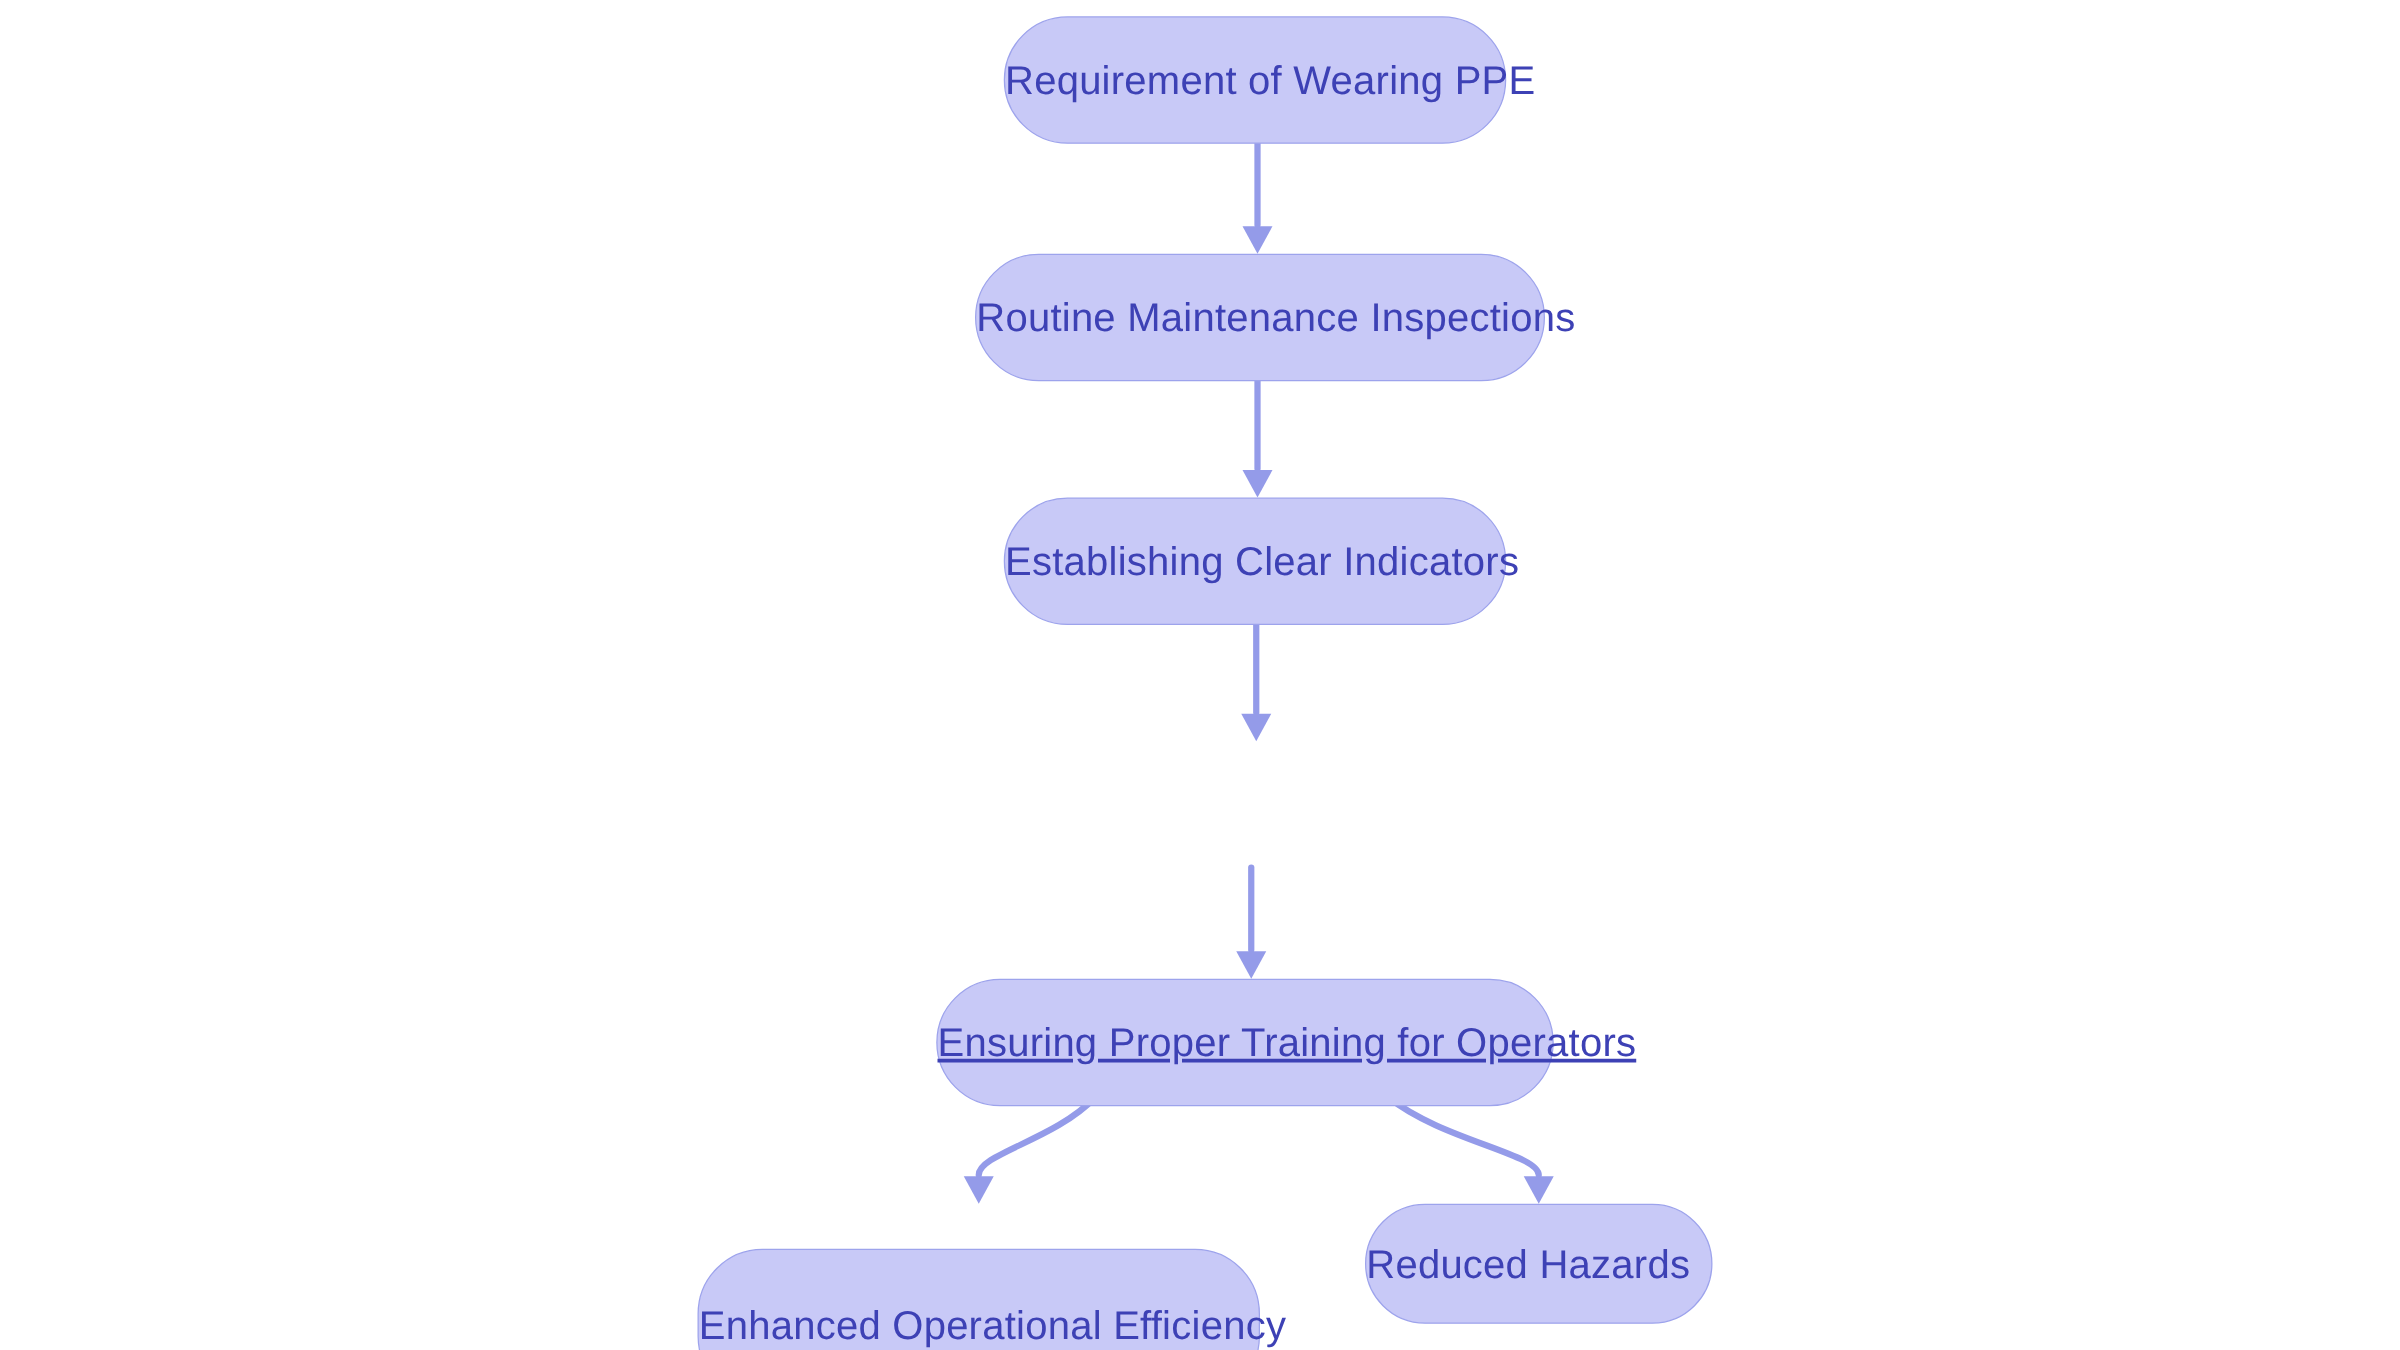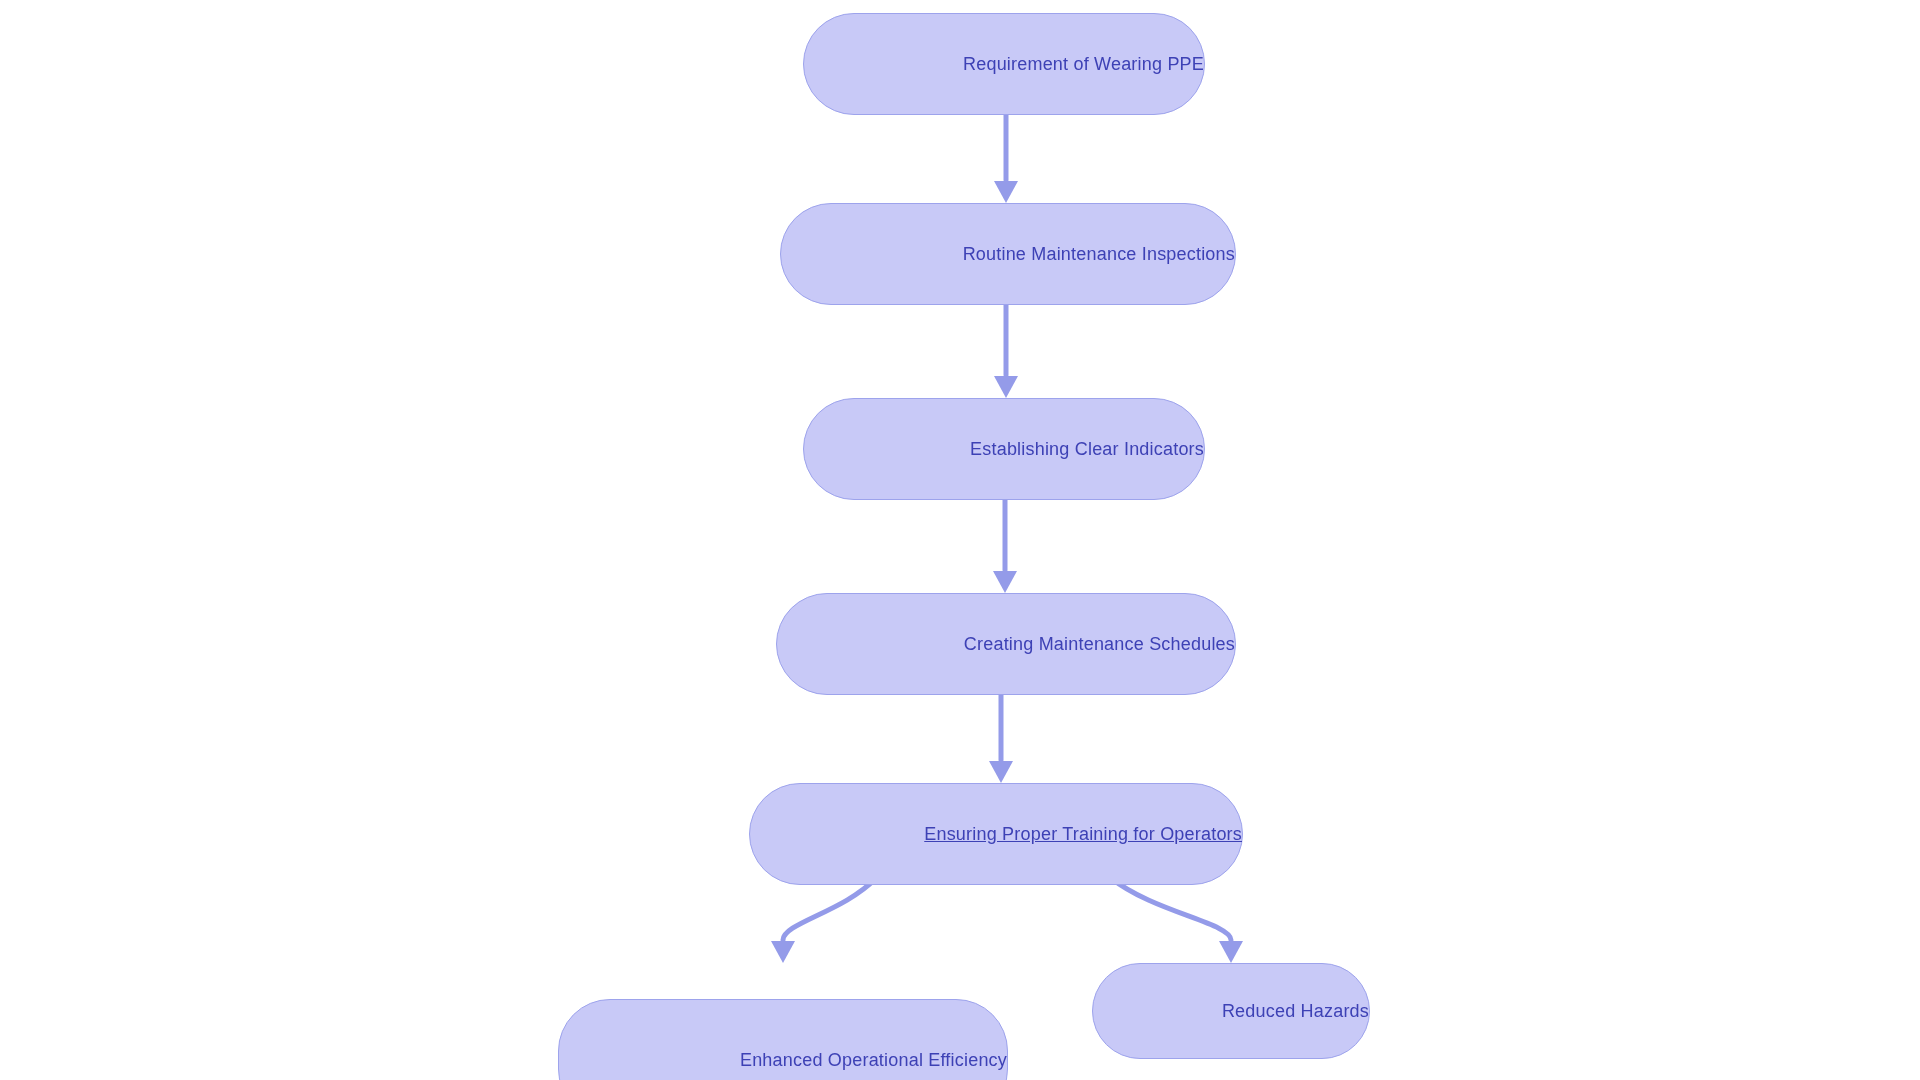--- a/index.html
+++ b/index.html
@@ -22,27 +22,27 @@
     left: 0;
     top: 0;
     width: 1920px;
     height: 1080px;
     pointer-events: none;
   }
   .node {
     position: absolute;
     display: flex;
     align-items: center;
-    justify-content: flex-end;
+    justify-content: flex-start;
     box-sizing: border-box;
     background: var(--node-fill, #c8c9f7);
     border: 1.5px solid var(--node-border, #9da3ec);
     border-radius: 52px;
     color: var(--node-text, #3d41b5);
-    font-size: 18px;
+    font-size: 32px;
     letter-spacing: 0.2px;
     text-align: center;
     white-space: nowrap;
   }
 </style>
 </head>
 <body>
 
 <div id="canvas" style="--node-fill: #c8c9f7; --node-border: #9da3ec; --node-text: #3d41b5;">
   <svg id="edges" xmlns="http://www.w3.org/2000/svg" viewBox="0 0 1920 1080">
@@ -62,23 +62,20 @@
 
 <div class="node" style="left: 803px; top: 13px; width: 402px; height: 102px;">
       <span>Requirement of Wearing PPE</span>
     </div>
     <div class="node" style="left: 803px; top: 398px; width: 402px; height: 102px;">
       <span>Establishing Clear Indicators</span>
     </div>
     <div class="node" style="left: 780px; top: 203px; width: 456px; height: 102px;">
       <span>Routine Maintenance Inspections</span>
     </div>
-    <div class="node" style="left: 776px; top: 593px; width: 460px; height: 102px;">
-      <span>Creating Maintenance Schedules</span>
-    </div>
     <div class="node" style="left: 749px; top: 783px; width: 494px; height: 102px; text-decoration: underline;">
       <span>Ensuring Proper Training for Operators</span>
     </div>
     <div class="node" style="left: 558px; top: 999px; width: 450px; height: 122px;">
       <span>Enhanced Operational Efficiency</span>
     </div>
     <div class="node" style="left: 1092px; top: 963px; width: 278px; height: 96px;">
       <span>Reduced Hazards</span>
     </div>
   </div>

